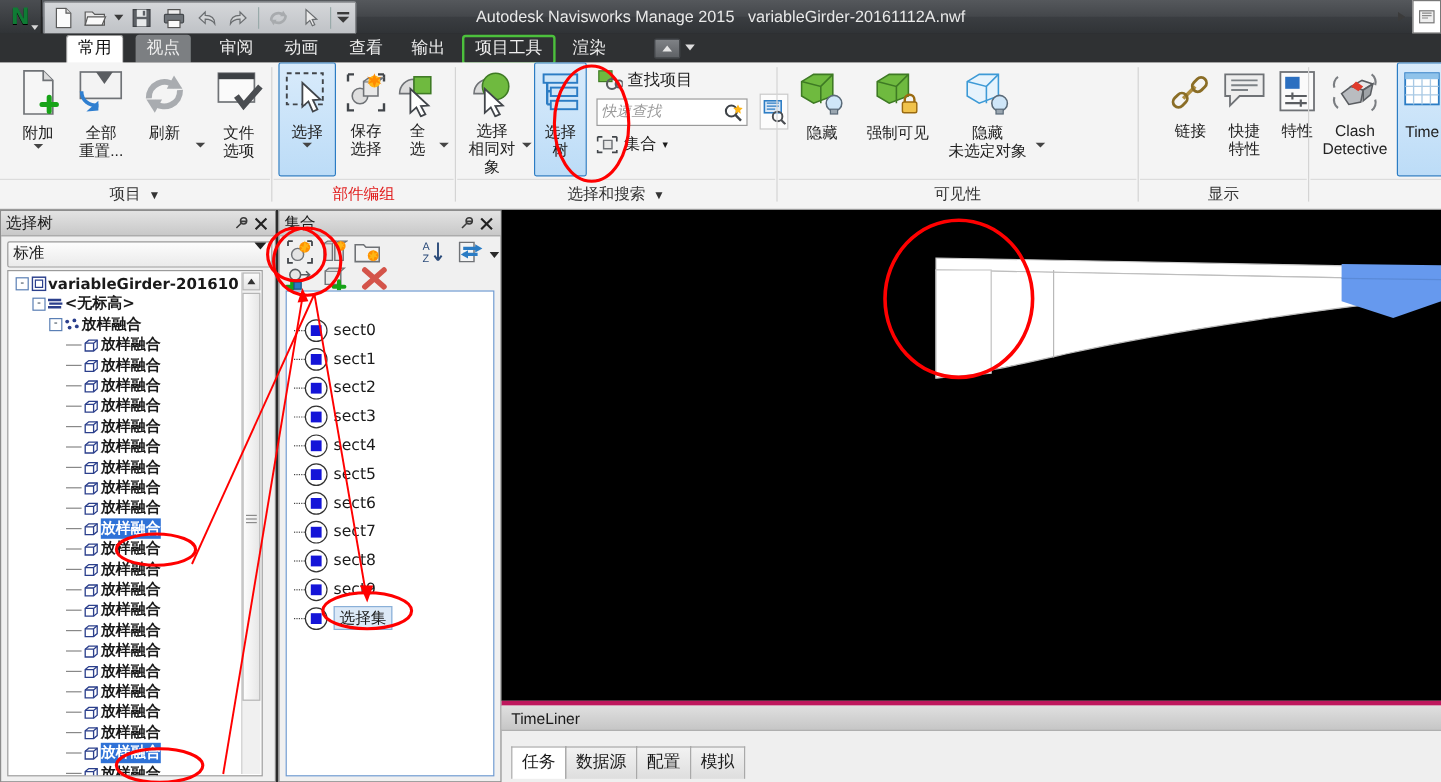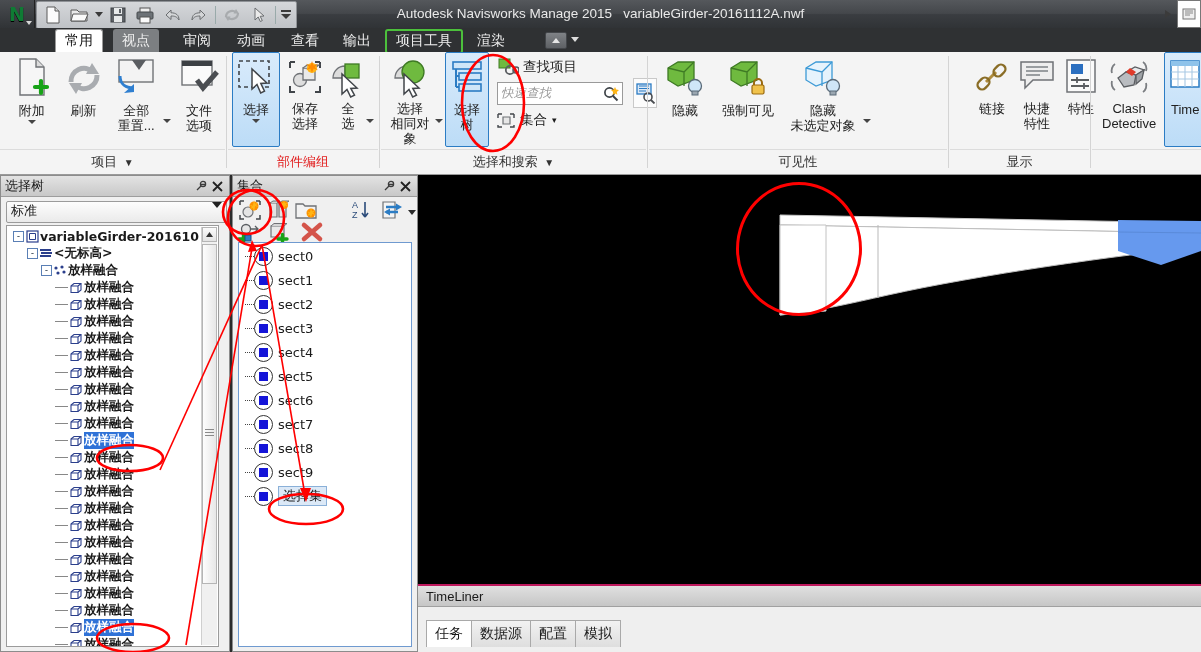--- a/index.html
+++ b/index.html
@@ -94,21 +94,21 @@
     font-family:"DejaVu Sans","Liberation Sans",sans-serif;}
   .sdot{width:17px;height:17px;border-radius:50%;border:1.5px solid #333;background:#fff;display:flex;align-items:center;justify-content:center;flex:none;margin-right:5px;}
   .sdot i{width:9px;height:9px;background:#1414d8;display:block;}
   .dotted{width:9px;border-top:1.5px dotted #444;flex:none;}
   .srow.sel .slbl{background:#dce9f7;border:1px solid #8ab0d8;padding:0 4px;}
 
   .mtool{position:absolute;left:3px;width:100%;display:flex;align-items:center;gap:4px;}
 
   
   .viewport{position:absolute;left:418px;top:175px;width:783px;height:409px;background:#000;overflow:hidden;}
-  .tl-panel{position:absolute;left:418px;top:584px;width:783px;height:68px;background:#efefef;border-top:2px solid #be185d;box-sizing:border-box;}
+  .tl-panel{position:absolute;left:418px;top:584px;width:783px;height:68px;background:#efefef;border-top:4px solid #be185d;box-sizing:border-box;}
   .tl-hdr{height:20px;background:linear-gradient(#e0e0e0,#c6c6c6);border-bottom:1px solid #a0a0a0;display:flex;align-items:center;padding:0 8px;font-size:13px;}
   .tl-tabs{position:absolute;left:8px;top:34px;display:flex;align-items:flex-end;}
   .tl-tab{height:26px;line-height:25px;padding:0 8px;font-size:14px;background:linear-gradient(#f2f2f2,#dedede);
     border:1px solid #a9a9a9;border-bottom:none;margin-right:-1px;font-family:"DejaVu Sans","Liberation Sans",sans-serif;}
   .tl-tab.active{background:#fff;}
 
   
   .ellipse{position:absolute;border:3px solid #f00;border-radius:50%;pointer-events:none;}
   svg.anno{position:absolute;left:0;top:0;width:1201px;height:652px;pointer-events:none;}
 </style>
@@ -229,42 +229,42 @@
           <div class="ico">
             <svg width="42" height="44" viewBox="0 0 42 44">
                 <path d="M9 3h16l8 8v28H9z" fill="#f6f6f6" stroke="#6f7276" stroke-width="1.4"></path>
                 <path d="M25 3v8h8" fill="#dcdcdc" stroke="#6f7276" stroke-width="1.4"></path>
                 <path d="M24 31h12M30 25v12" stroke="#17a317" stroke-width="4.2" stroke-linecap="round"></path>
               </svg>
           </div>
           <div class="lbl">附加</div>
           <div class="dcar"></div>
         </div>
+        <div class="rbtn" style="width:56px">
+          <div class="ico">
+            <svg width="44" height="44" viewBox="0 0 44 44">
+                <rect x="5" y="4" width="34" height="22" fill="#f3f3f3" stroke="#6f7276" stroke-width="1.4"></rect>
+                <polygon points="18,4 32,4 25,14" fill="#5a5d61"></polygon>
+                <path d="M6 20c0 8 6 12 14 12" fill="none" stroke="#2f7fd0" stroke-width="3"></path>
+                <polygon points="10,37 20,28 20,36" fill="#2f7fd0"></polygon>
+              </svg>
+          </div>
+          <div class="lbl">全部
+重置...</div>
+        </div>
         <div class="rbtn" style="width:54px">
           <div class="ico">
             <svg width="44" height="44" viewBox="0 0 44 44">
                 <path d="M9 26a13 13 0 0 1 22-10" fill="none" stroke="#a9acb0" stroke-width="5"></path>
                 <path d="M35 19a13 13 0 0 1-22 10" fill="none" stroke="#a9acb0" stroke-width="5"></path>
                 <polygon points="30,7 37,18 24,18" fill="#a9acb0"></polygon>
                 <polygon points="14,38 7,27 20,27" fill="#a9acb0"></polygon>
               </svg>
           </div>
           <div class="lbl">刷新</div>
-        </div>
-        <div class="rbtn" style="width:56px">
-          <div class="ico">
-            <svg width="44" height="44" viewBox="0 0 44 44">
-                <rect x="5" y="4" width="34" height="22" fill="#f3f3f3" stroke="#6f7276" stroke-width="1.4"></rect>
-                <polygon points="18,4 32,4 25,14" fill="#5a5d61"></polygon>
-                <path d="M6 20c0 8 6 12 14 12" fill="none" stroke="#2f7fd0" stroke-width="3"></path>
-                <polygon points="10,37 20,28 20,36" fill="#2f7fd0"></polygon>
-              </svg>
-          </div>
-          <div class="lbl">全部
-重置...</div>
         </div>
         <div class="sidecar"></div>
         <div class="rbtn" style="width:52px">
           <div class="ico">
             <svg width="44" height="44" viewBox="0 0 44 44">
                 <rect x="5" y="5" width="30" height="24" fill="#fafafa" stroke="#6f7276" stroke-width="1.4"></rect>
                 <rect x="5" y="5" width="30" height="5" fill="#3c4044"></rect>
                 <path d="M20 24 L26 32 L40 16" fill="none" stroke="#4a4d51" stroke-width="5"></path>
               </svg>
           </div>
@@ -905,21 +905,21 @@
           </svg>
       </span>
       <span style="margin-left:6px">
         <svg width="24" height="22" viewBox="0 0 24 22">
             <path d="M4 4l16 14M20 4L4 18" stroke="#d4544a" stroke-width="4.6" stroke-linecap="round"></path>
           </svg>
       </span>
     </div>
 
     <div class="setsbox">
-      <div id="sets-rows" style="position:relative;padding-top:1px">
+      <div id="sets-rows" style="position:relative;padding-top:20px">
           <div class="srow">
             <span class="dotted"></span>
             <span class="sdot">
               <i></i>
             </span>
             <span class="slbl">sect0</span>
           </div>
           <div class="srow">
             <span class="dotted"></span>
             <span class="sdot">

